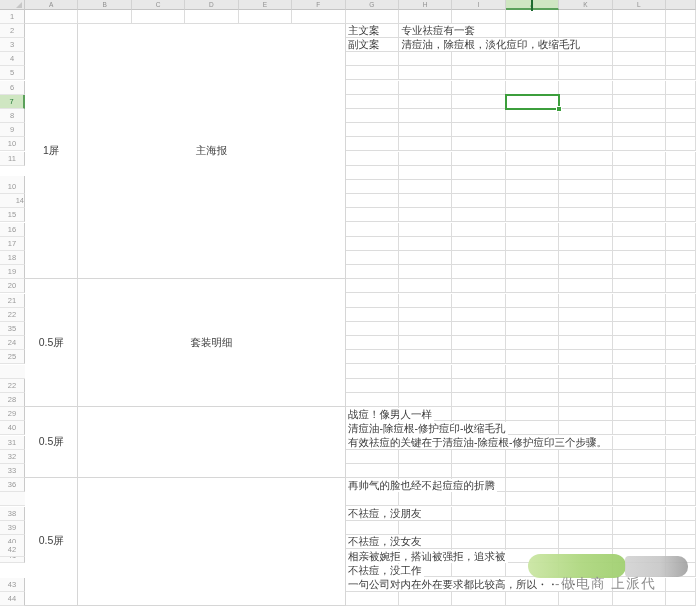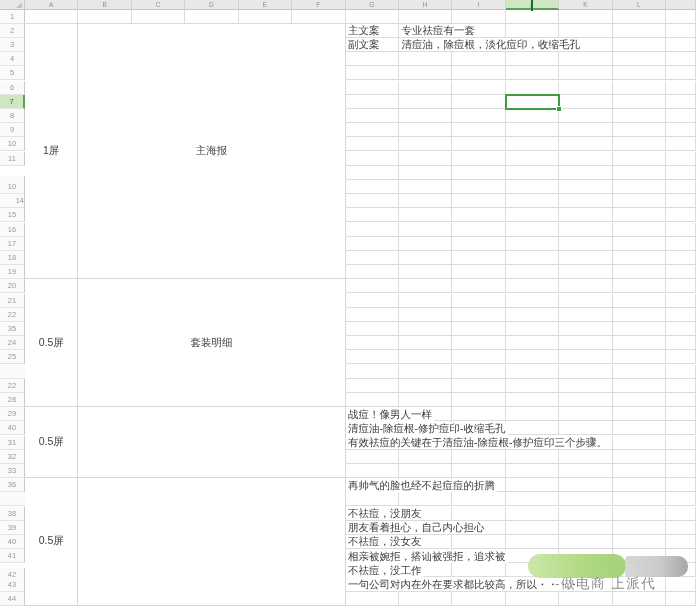--- a/index.html
+++ b/index.html
@@ -96,21 +96,21 @@
     <div class="gutter" style="top: 421.3px; height: 14.2px;">40</div>
     <div class="gutter" style="top: 435.5px; height: 14.2px;">31</div>
     <div class="gutter" style="top: 449.7px; height: 14.2px;">32</div>
     <div class="gutter" style="top: 463.9px; height: 14.2px;">33</div>
     <div class="gutter" style="top: 478.1px; height: 14.2px;">36</div>
     <div class="gutter" style="top: 492.3px; height: 14.2px; padding-left: 33px;">37</div>
     <div class="gutter" style="top: 506.5px; height: 14.2px;">38</div>
     <div class="gutter" style="top: 520.7px; height: 14.2px;">39</div>
     <div class="gutter" style="top: 534.9px; height: 14.2px;">40</div>
     <div class="gutter" style="top: 549.1px; height: 14.2px;">41</div>
-    <div class="gutter" style="top: 568px; height: 14.2px;">42</div>
+    <div class="gutter" style="top: 543px; height: 14.2px;">42</div>
     <div class="gutter" style="top: 577.5px; height: 14.2px;">43</div>
     <div class="gutter" style="top: 591.7px; height: 14.2px;">44</div>
     <div class="cell" style="left: 25px; top: 9.5px; width: 53.42px; height: 14.2px;"></div>
     <div class="cell" style="left: 78.42px; top: 9.5px; width: 53.42px; height: 14.2px;"></div>
     <div class="cell" style="left: 131.84px; top: 9.5px; width: 53.42px; height: 14.2px;"></div>
     <div class="cell" style="left: 185.26px; top: 9.5px; width: 53.42px; height: 14.2px;"></div>
     <div class="cell" style="left: 238.68px; top: 9.5px; width: 53.42px; height: 14.2px;"></div>
     <div class="cell" style="left: 292.1px; top: 9.5px; width: 53.42px; height: 14.2px;"></div>
     <div class="cell" style="left: 345.52px; top: 9.5px; width: 53.42px; height: 14.2px;"></div>
     <div class="cell" style="left: 398.94px; top: 9.5px; width: 53.42px; height: 14.2px;"></div>
@@ -416,20 +416,19 @@
     <div class="mcell" style="left: 78.42px; top: 478.1px; width: 267.1px; height: 127.8px;"></div>
     <div class="textcell" style="left: 346.02px; top: 24.1px;">主文案</div>
     <div class="textcell" style="left: 399.44px; top: 24.1px;">专业祛痘有一套</div>
     <div class="textcell" style="left: 346.02px; top: 38.3px;">副文案</div>
     <div class="textcell" style="left: 399.44px; top: 38.3px;">清痘油，除痘根，淡化痘印，收缩毛孔</div>
     <div class="textcell" style="left: 346.02px; top: 407.5px;">战痘！像男人一样</div>
     <div class="textcell" style="left: 346.02px; top: 421.7px;">清痘油-除痘根-修护痘印-收缩毛孔</div>
     <div class="textcell" style="left: 346.02px; top: 435.9px;">有效祛痘的关键在于清痘油-除痘根-修护痘印三个步骤。</div>
     <div class="textcell" style="left: 346.02px; top: 478.5px;">再帅气的脸也经不起痘痘的折腾</div>
     <div class="textcell" style="left: 346.02px; top: 506.9px;">不祛痘，没朋友</div>
-    <div class="textcell" style="left: 346.02px; top: 521.1px;">朋友看着担心，自己内心担心</div>
     <div class="textcell" style="left: 346.02px; top: 535.3px;">不祛痘，没女友</div>
     <div class="textcell" style="left: 346.02px; top: 549.5px;">相亲被婉拒，搭讪被强拒，追求被</div>
     <div class="textcell" style="left: 346.02px; top: 563.7px;">不祛痘，没工作</div>
     <div class="textcell" style="left: 346.02px; top: 577.9px;">一句公司对内在外在要求都比较高，所以・・・・</div>
     <div class="selbox" style="left: 504.78px; top: 93.7px; width: 55.42px; height: 16.2px;"></div>
     <div class="selhandle" style="left: 556.2px; top: 105.9px;"></div>
   </div>
 
 </body></html>

